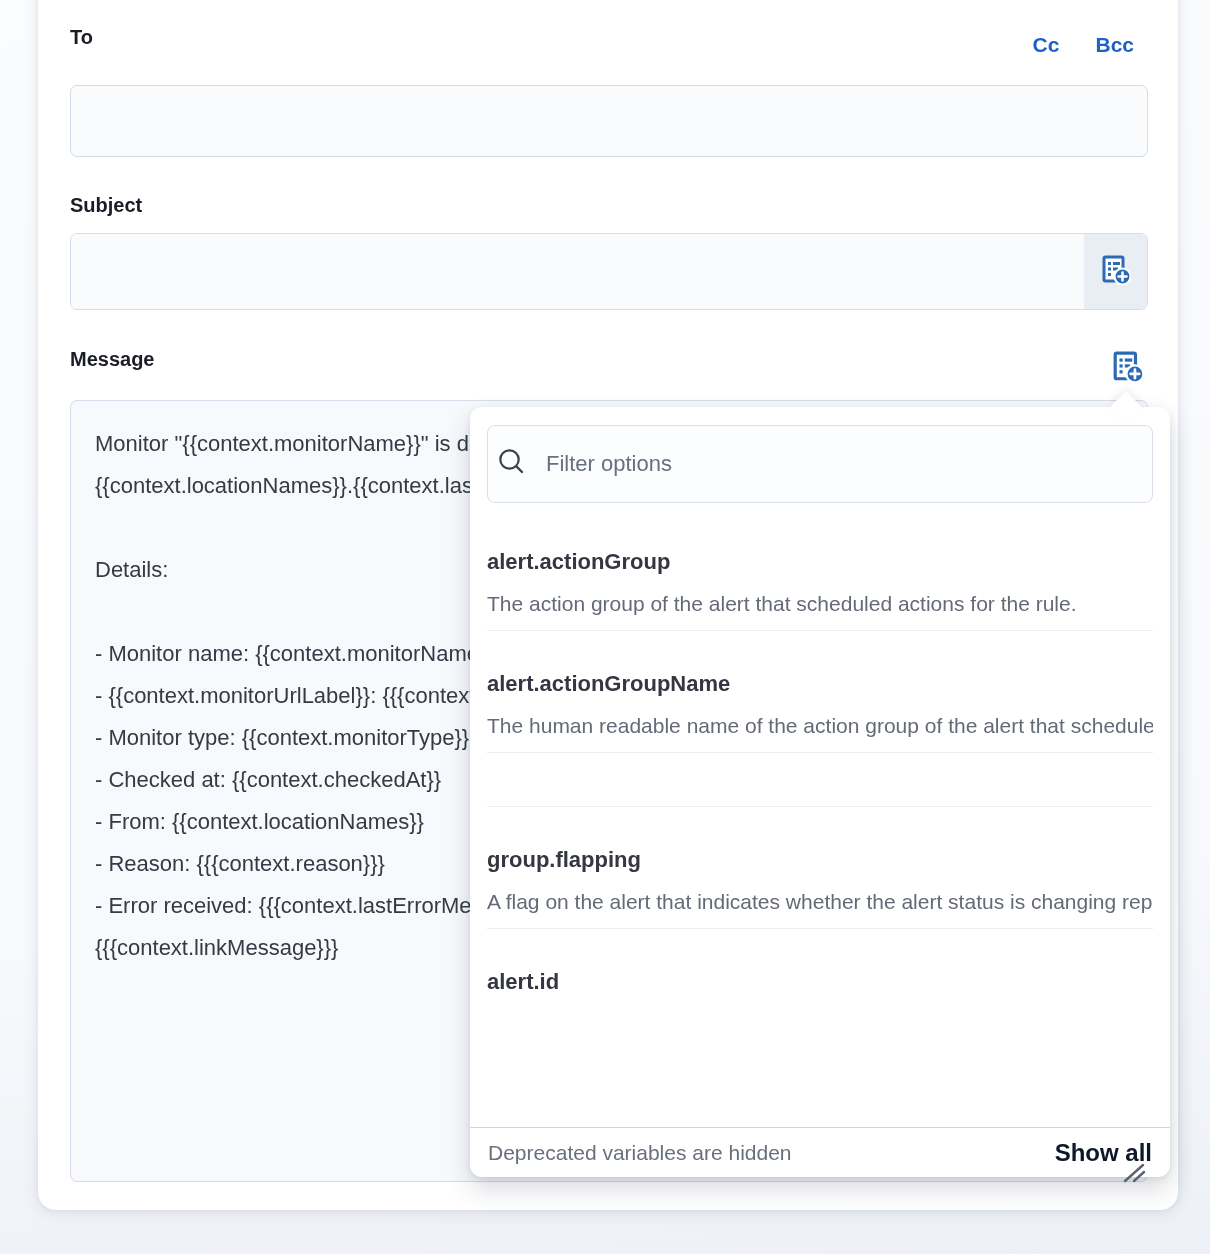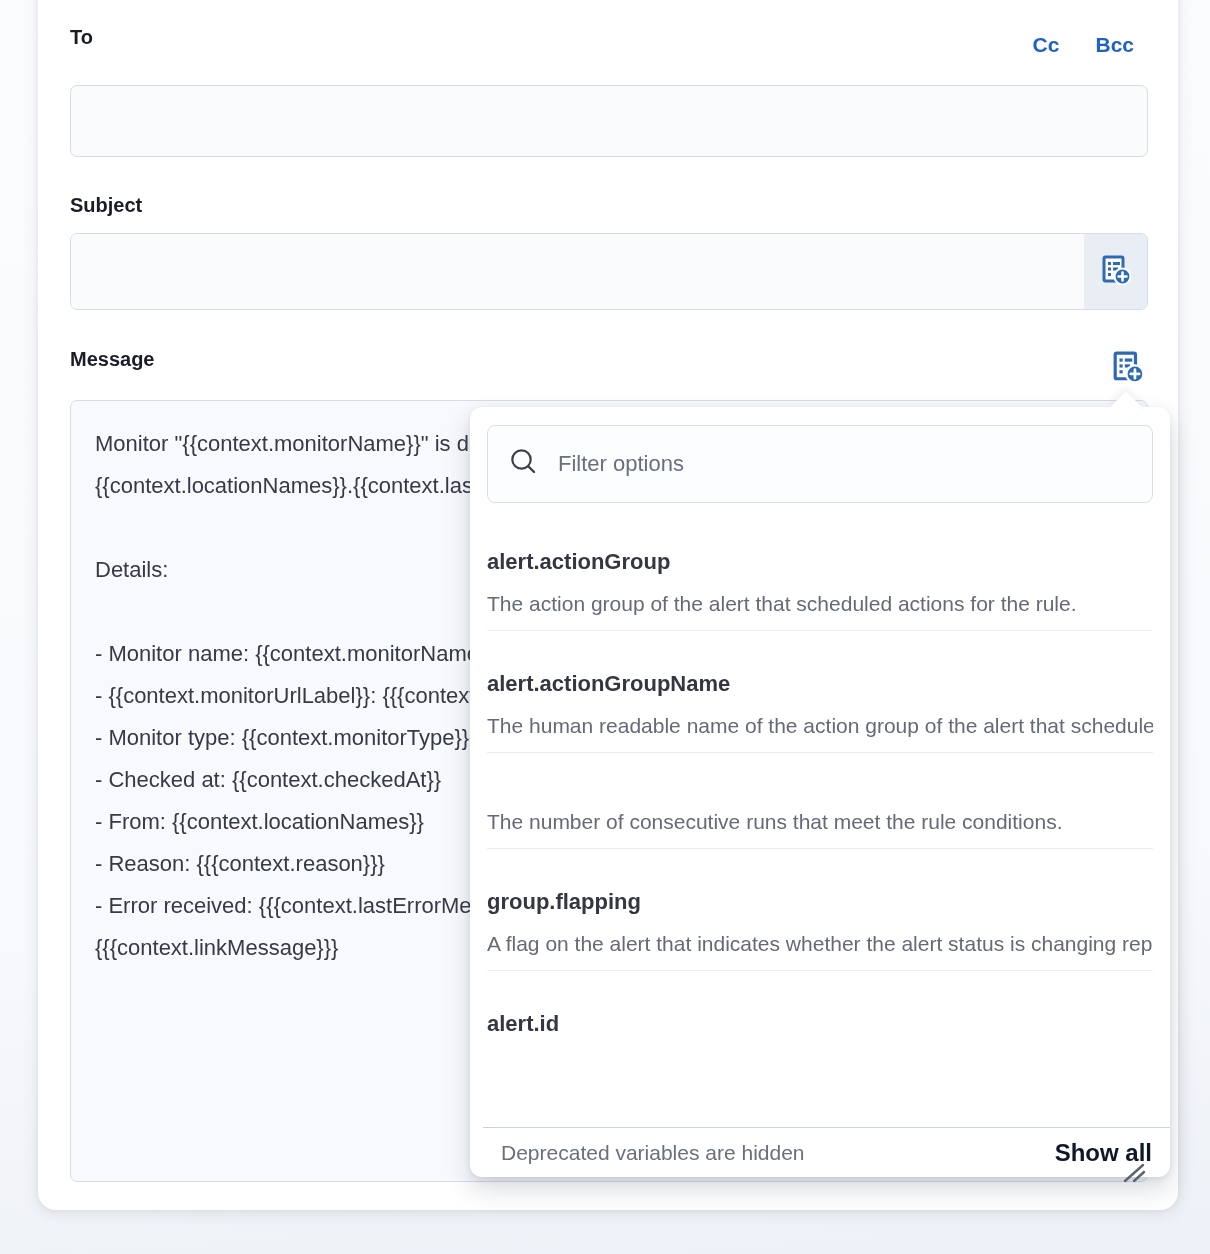--- a/index.html
+++ b/index.html
@@ -137,21 +137,21 @@
     box-shadow: -3px -3px 6px rgba(50,60,80,0.07);
   }
   .filter-wrap {
     position: absolute;
     left: 17px; right: 17px; top: 18px;
     height: 78px;
     background: #fcfdff;
     border: 1px solid #d9dfe9;
     border-radius: 8px;
     display: flex; align-items: center;
-    padding: 0 20px; gap: 18px;
+    padding: 0 8px; gap: 18px;
   }
   .filter-wrap input {
     flex: 1; border: none; outline: none; background: transparent;
     font-size: 22px; color: #353a45;
   }
   .filter-wrap input::placeholder { color: #69707d; opacity: 1; }
 
   .vlist {
     position: absolute;
     left: 17px; right: 17px;
@@ -185,21 +185,20 @@
     z-index: 2;
   }
 
   .pop-footer {
     position: absolute;
     left: 0; right: 0; bottom: 0;
     height: 50px;
     border-top: 1px solid #ccd3e0;
     display: flex; align-items: center; justify-content: space-between;
     padding: 0 18px;
-    margin-left: 13px;
   }
   .pop-footer .note { font-size: 21px; color: #69707d; }
   .pop-footer .show-all {
     font-size: 24px; font-weight: 700; color: #0f172a;
     text-decoration: none; cursor: pointer;
   }
 </style>
 </head>
 <body>
 
@@ -288,21 +287,20 @@
     <div class="vlist">
       <div class="vitem">
         <div class="vitem-name">alert.actionGroup</div>
         <div class="vitem-desc">The action group of the alert that scheduled actions for the rule.</div>
       </div>
       <div class="vitem">
         <div class="vitem-name">alert.actionGroupName</div>
         <div class="vitem-desc">The human readable name of the action group of the alert that scheduled actions for the rule.</div>
       </div>
       <div class="vitem">
-        <div class="vitem-desc">The number of consecutive runs that meet the rule conditions.</div>
       </div>
       <div class="vitem">
         <div class="vitem-name">group.flapping</div>
         <div class="vitem-desc">A flag on the alert that indicates whether the alert status is changing repeatedly.</div>
       </div>
       <div class="vitem">
         <div class="vitem-name">alert.id</div>
       </div>
     </div>
 

